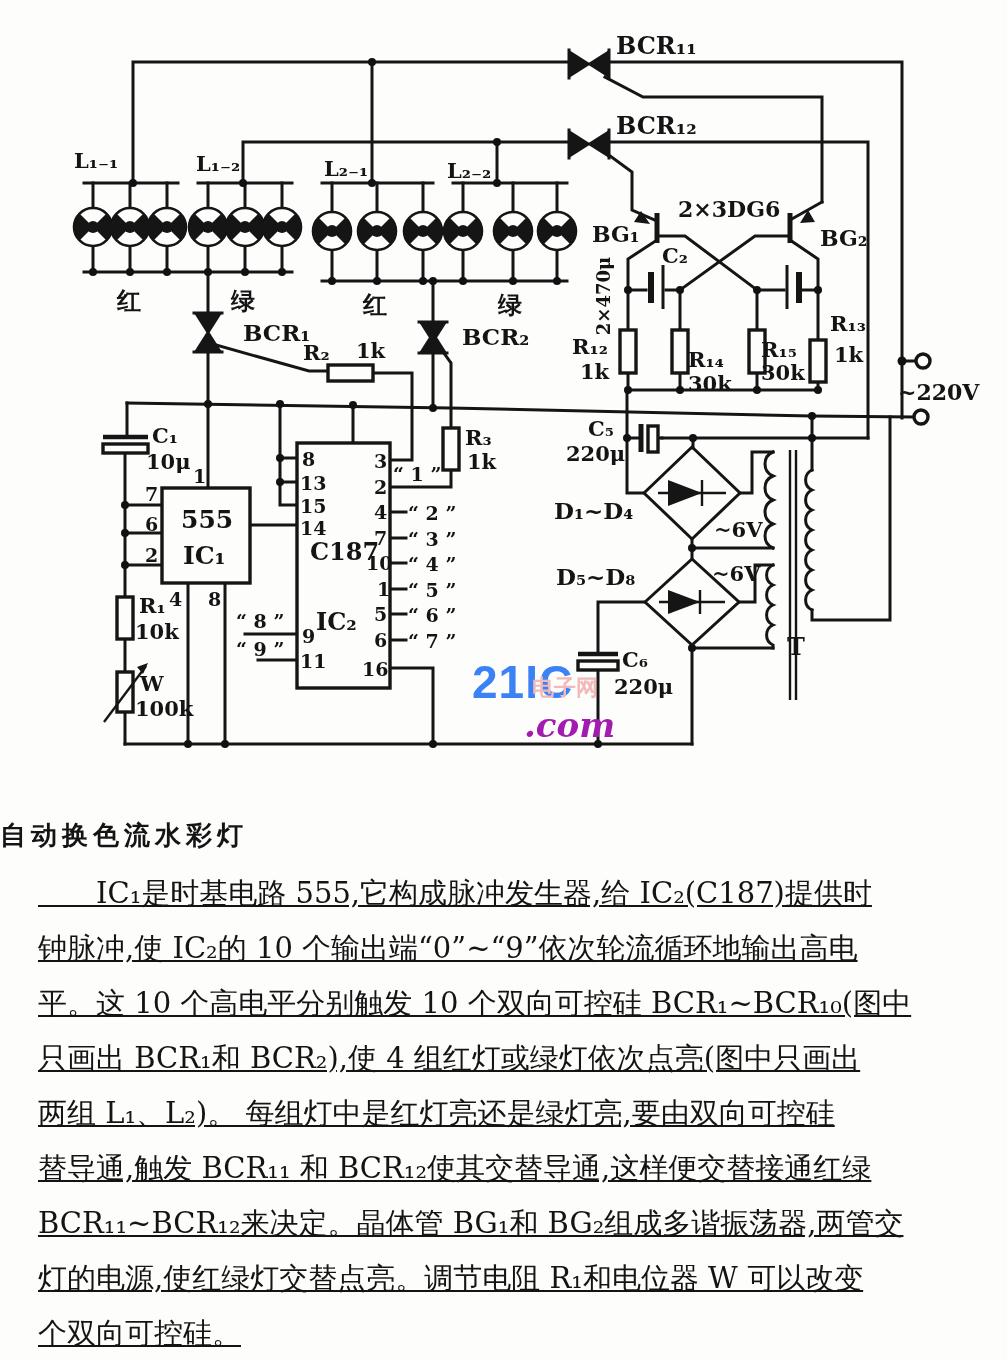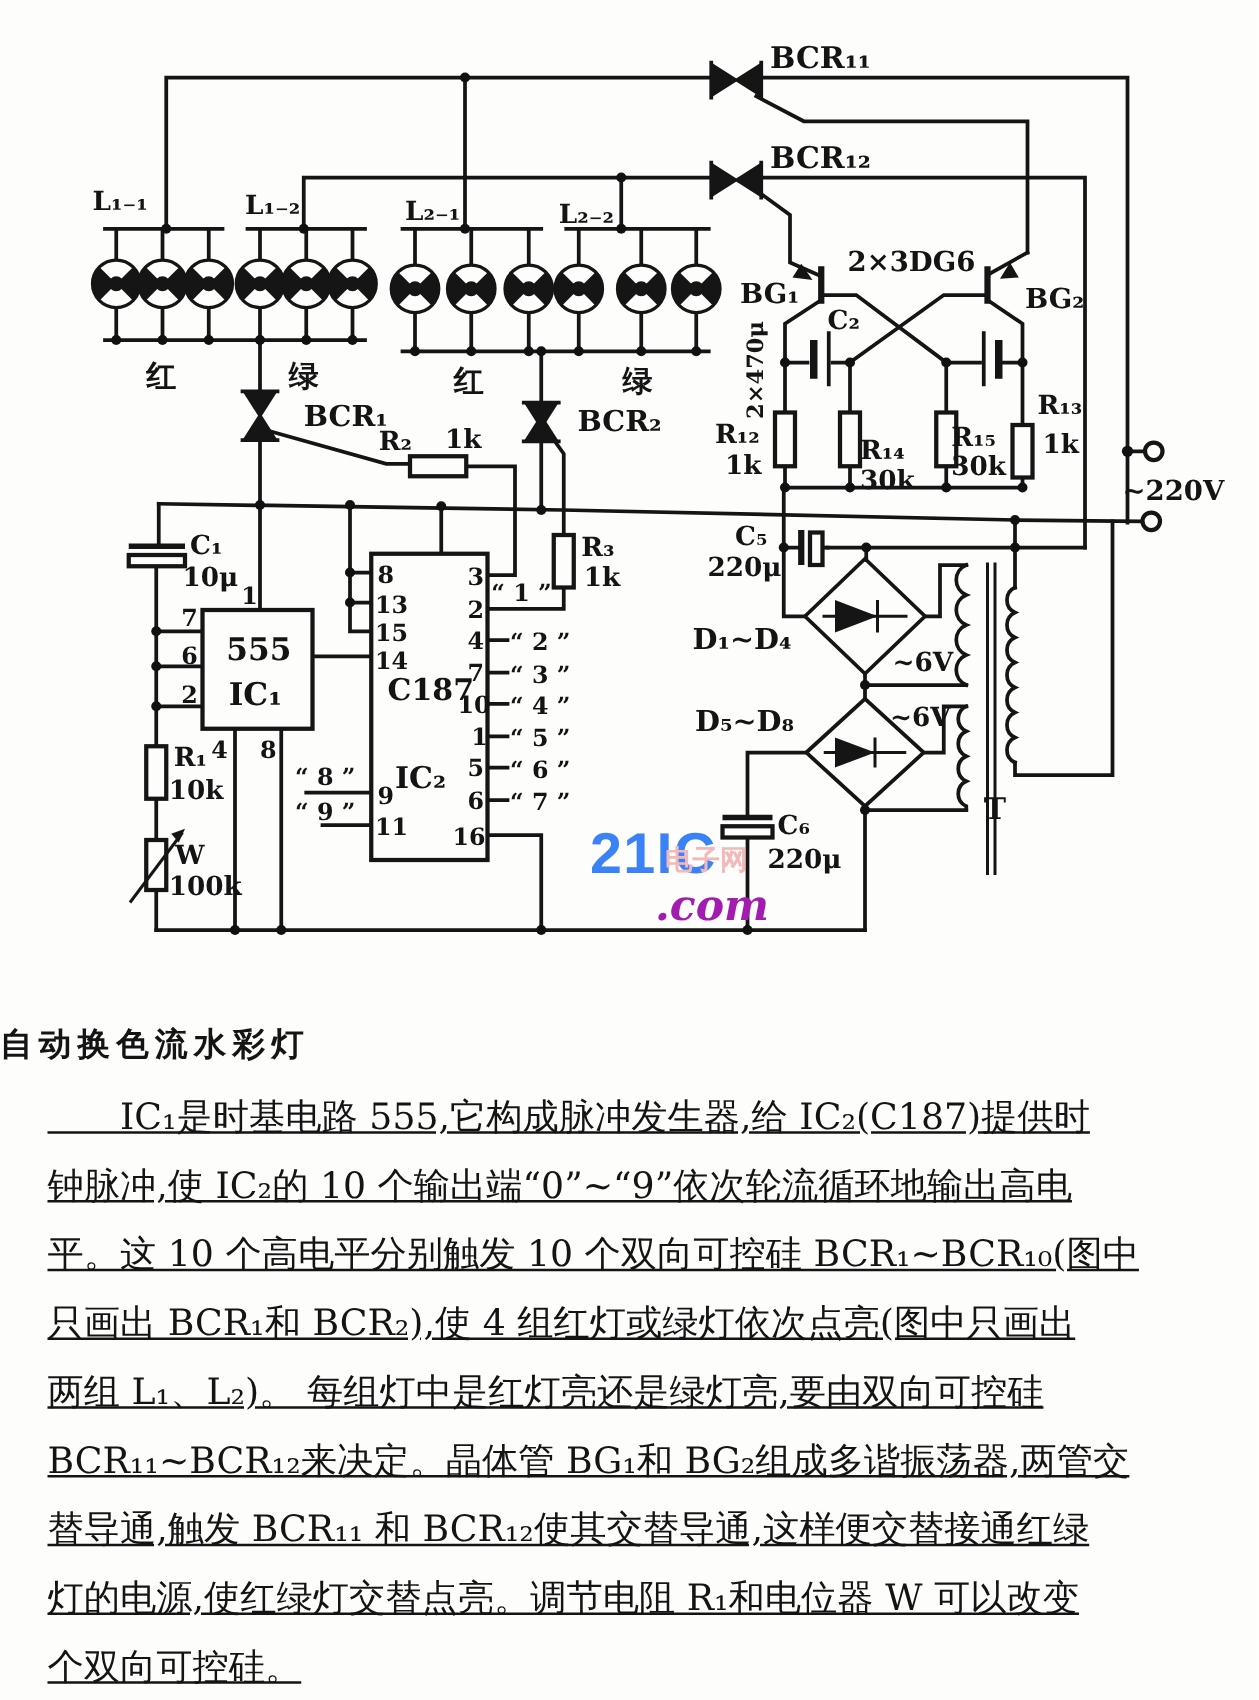--- a/index.html
+++ b/index.html
@@ -369,19 +369,19 @@
 </div>
 
 <div id="caption">自动换色流水彩灯</div>
 
 <div id="bodytext">
   <div class="ln">　　IC₁是时基电路 555,它构成脉冲发生器,给 IC₂(C187)提供时</div>
   <div class="ln">钟脉冲,使 IC₂的 10 个输出端“0”~“9”依次轮流循环地输出高电</div>
   <div class="ln">平。这 10 个高电平分别触发 10 个双向可控硅 BCR₁~BCR₁₀(图中</div>
   <div class="ln">只画出 BCR₁和 BCR₂),使 4 组红灯或绿灯依次点亮(图中只画出</div>
   <div class="ln">两组 L₁、L₂)。 每组灯中是红灯亮还是绿灯亮,要由双向可控硅</div>
+  <div class="ln">替导通,触发 BCR₁₁ 和 BCR₁₂使其交替导通,这样便交替接通红绿</div>
   <div class="ln">BCR₁₁~BCR₁₂来决定。晶体管 BG₁和 BG₂组成多谐振荡器,两管交</div>
-  <div class="ln">替导通,触发 BCR₁₁ 和 BCR₁₂使其交替导通,这样便交替接通红绿</div>
   <div class="ln">灯的电源,使红绿灯交替点亮。调节电阻 R₁和电位器 W 可以改变</div>
   <div class="ln">个双向可控硅。</div>
 </div>
 
 </div>
 
 </body></html>

